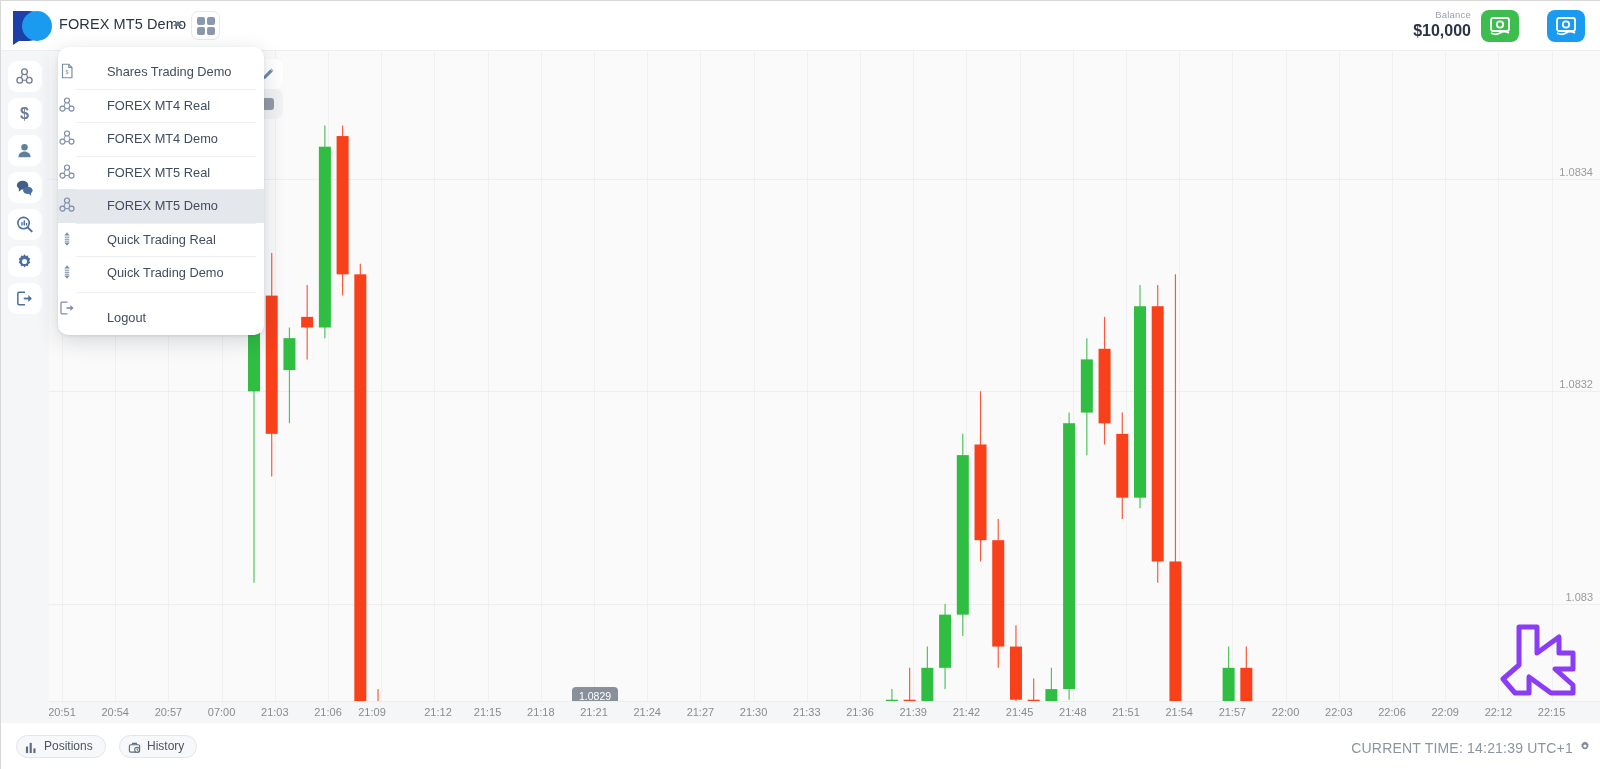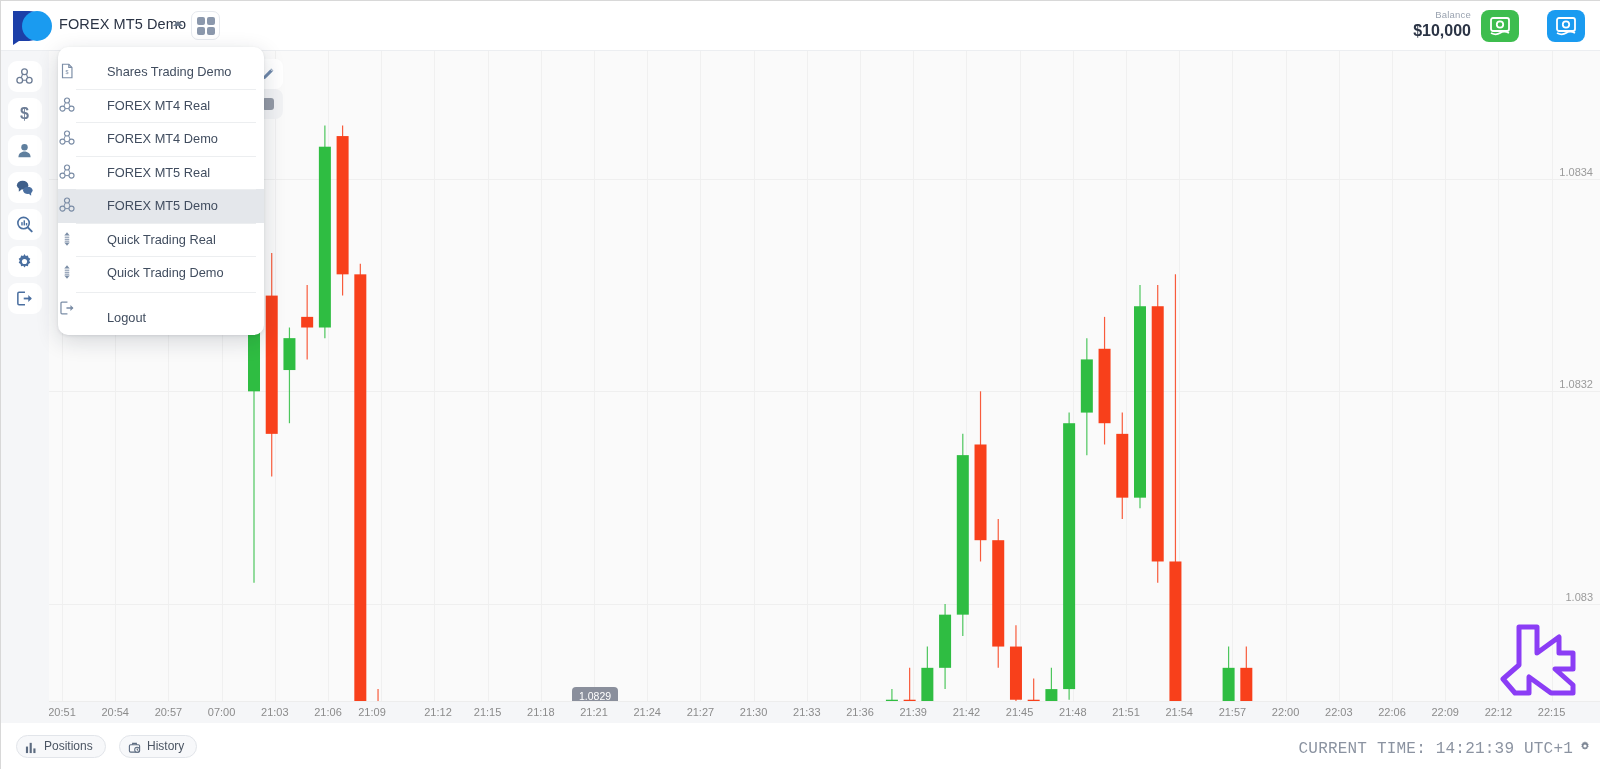--- a/index.html
+++ b/index.html
@@ -155,23 +155,22 @@
     padding: 0 12px 0 27px;
     line-height: 21px;
     cursor: pointer;
   }
   #positions-button { left: 15px; }
   #history-button { left: 118px; }
   .pill svg { position: absolute; left: 8px; top: 5px; }
 
   #current-time {
     position: absolute; right: 28px; top: 17px;
-    font-size: 16px; color: #8b93a1;
+    font-size: 14px; color: #8b93a1;
     letter-spacing: .2px;
-    font-family: Liberation Mono, monospace;
   }
   #clock-gear { position: absolute; right: 10px; top: 15px; cursor: pointer; }
 
   
   .tool-btn {
     position: absolute;
     width: 30px; height: 30px;
     background: #ffffff;
     border-radius: 8px;
     cursor: pointer;

